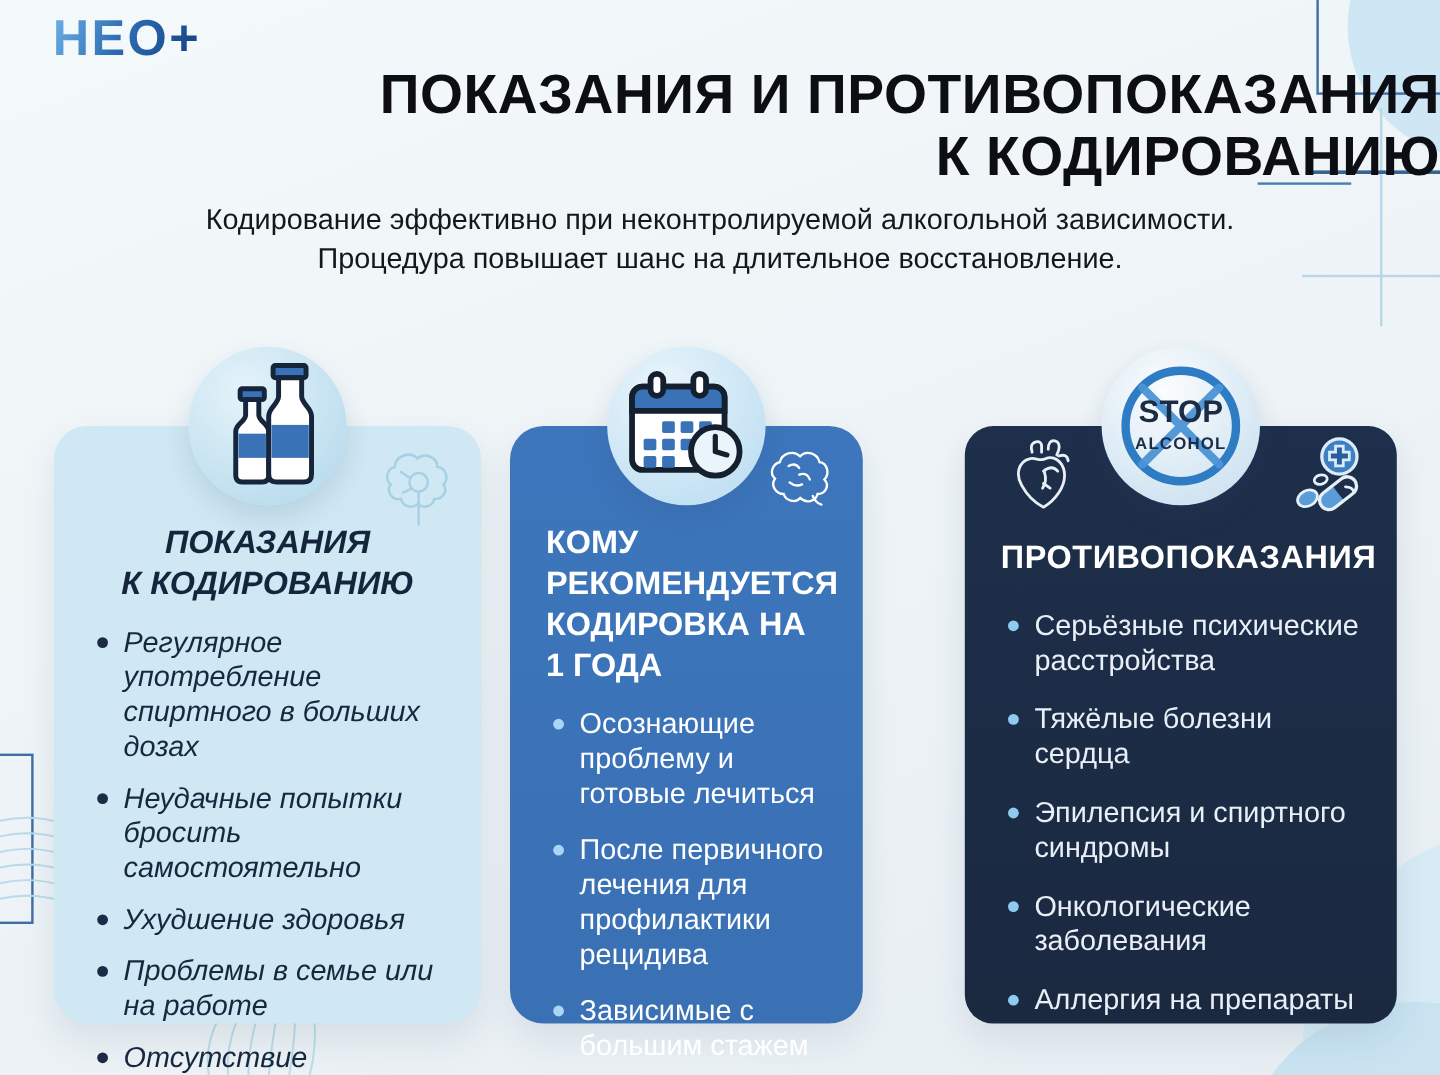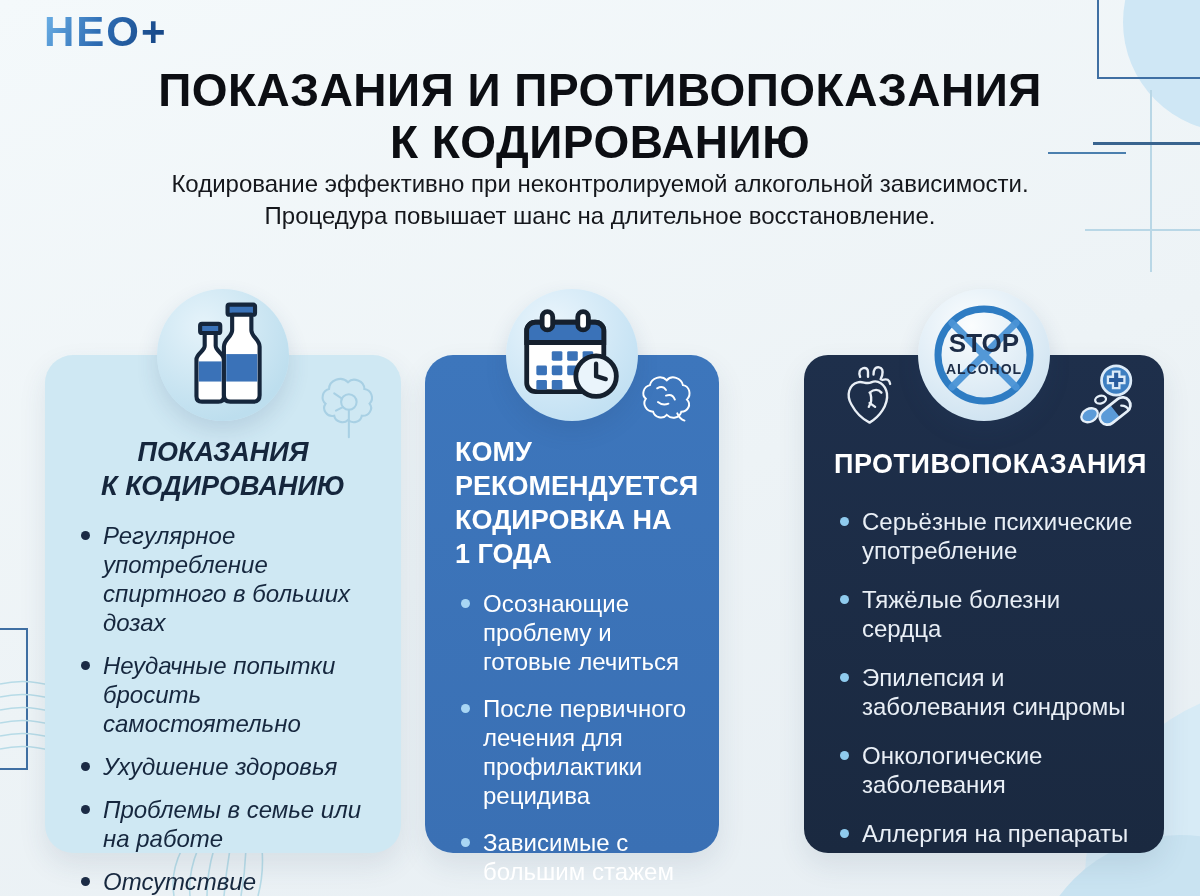--- a/index.html
+++ b/index.html
@@ -16,22 +16,22 @@
   .accent-line2{left:1048px;top:152px;width:78px;height:0;border-top:2.5px solid #4b7fae;}
   .square-bl{left:-60px;top:628px;width:84px;height:138px;border:2.5px solid #3f6fa3;}
   .circle-br1{left:1085px;top:688px;width:380px;height:380px;border-radius:50%;background:#d7ebf6;}
   .circle-br2{left:1030px;top:835px;width:300px;height:300px;border-radius:50%;background:#c9e3f1;}
   .waves-bl{left:0;top:678px;}
   .arcs-b1{left:160px;top:849px;}
   
   .logo{position:absolute;left:44px;top:8px;font-size:42px;font-weight:800;letter-spacing:2px;
     background:linear-gradient(115deg,#6fb4e9 0%,#2e6db4 45%,#123f7d 100%);
     -webkit-background-clip:text;background-clip:text;color:transparent;}
-  .title{position:absolute;left:0;right:0;top:52px;text-align:center;color:#0c0e13;
-    font-size:46px;line-height:52px;font-weight:800;letter-spacing:.5px;margin:12px;}
+  .title{position:absolute;left:0;right:0;top:52px;text-align:right;color:#0c0e13;
+    font-size:46px;line-height:52px;font-weight:800;letter-spacing:.5px;margin:0;}
   .subtitle{position:absolute;left:0;right:0;top:168px;text-align:center;color:#15171c;
     font-size:24px;line-height:32px;}
   
   .card{position:absolute;top:355px;height:498px;border-radius:28px;box-sizing:border-box;
     box-shadow:0 12px 28px rgba(35,65,100,.10);}
   .card1{left:45px;width:356px;background:#cfe8f3;font-style:italic;}
   .card2{left:425px;width:294px;background:linear-gradient(180deg,#3d76bc,#3a70b4);}
   .card3{left:804px;width:360px;background:linear-gradient(180deg,#1e2f4b,#1a2940);border-radius:24px;}
   .badge{position:absolute;top:-66px;left:50%;margin-left:-66px;width:132px;height:132px;border-radius:50%;
     display:flex;align-items:center;justify-content:center;box-shadow:0 10px 22px rgba(40,70,110,.14);}
@@ -210,21 +210,21 @@
       <g transform="rotate(-38 48 53)">
         <path d="M49 44.5 H38.5 a8.5 8.5 0 0 0 0 17 H49 Z" fill="#5b9bd8"></path>
         <rect x="30" y="44.5" width="38" height="17" rx="8.5" fill="none" stroke="#e6f0f9" stroke-width="3"></rect>
       </g>
       <path d="M56 46 q6 1 7 6" fill="none" stroke="#e6f0f9" stroke-width="2.5" stroke-linecap="round" transform="rotate(-10 59 49)"></path>
     </svg>
     <h2 class="card-title">
       <span style="display:block">ПРОТИВОПОКАЗАНИЯ</span>
     </h2>
     <ul class="card-list">
-      <li>Серьёзные психические употребление</li>
+      <li>Серьёзные психические расстройства</li>
       <li>Тяжёлые болезни сердца</li>
-      <li>Эпилепсия и заболевания синдромы</li>
+      <li>Эпилепсия и спиртного синдромы</li>
       <li>Онкологические заболевания</li>
       <li>Аллергия на препараты</li>
     </ul>
   </section>
 
 </div>
 
 </body></html>

